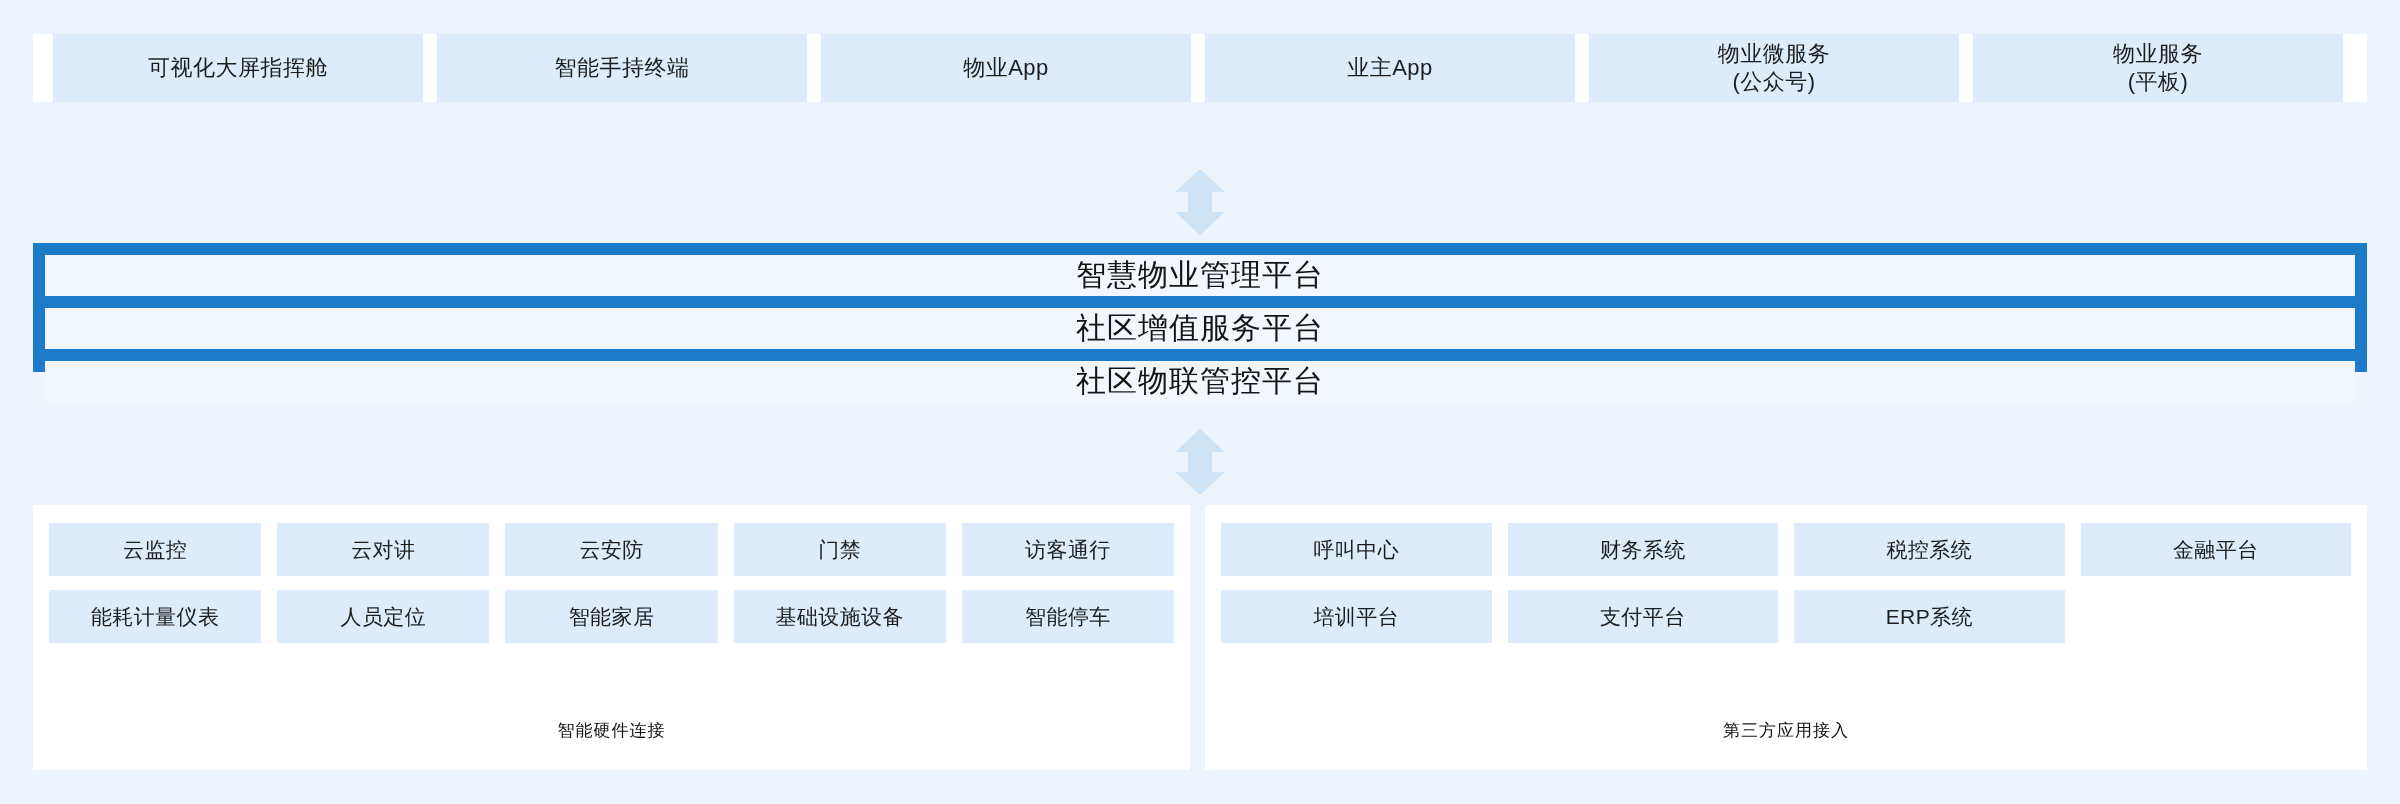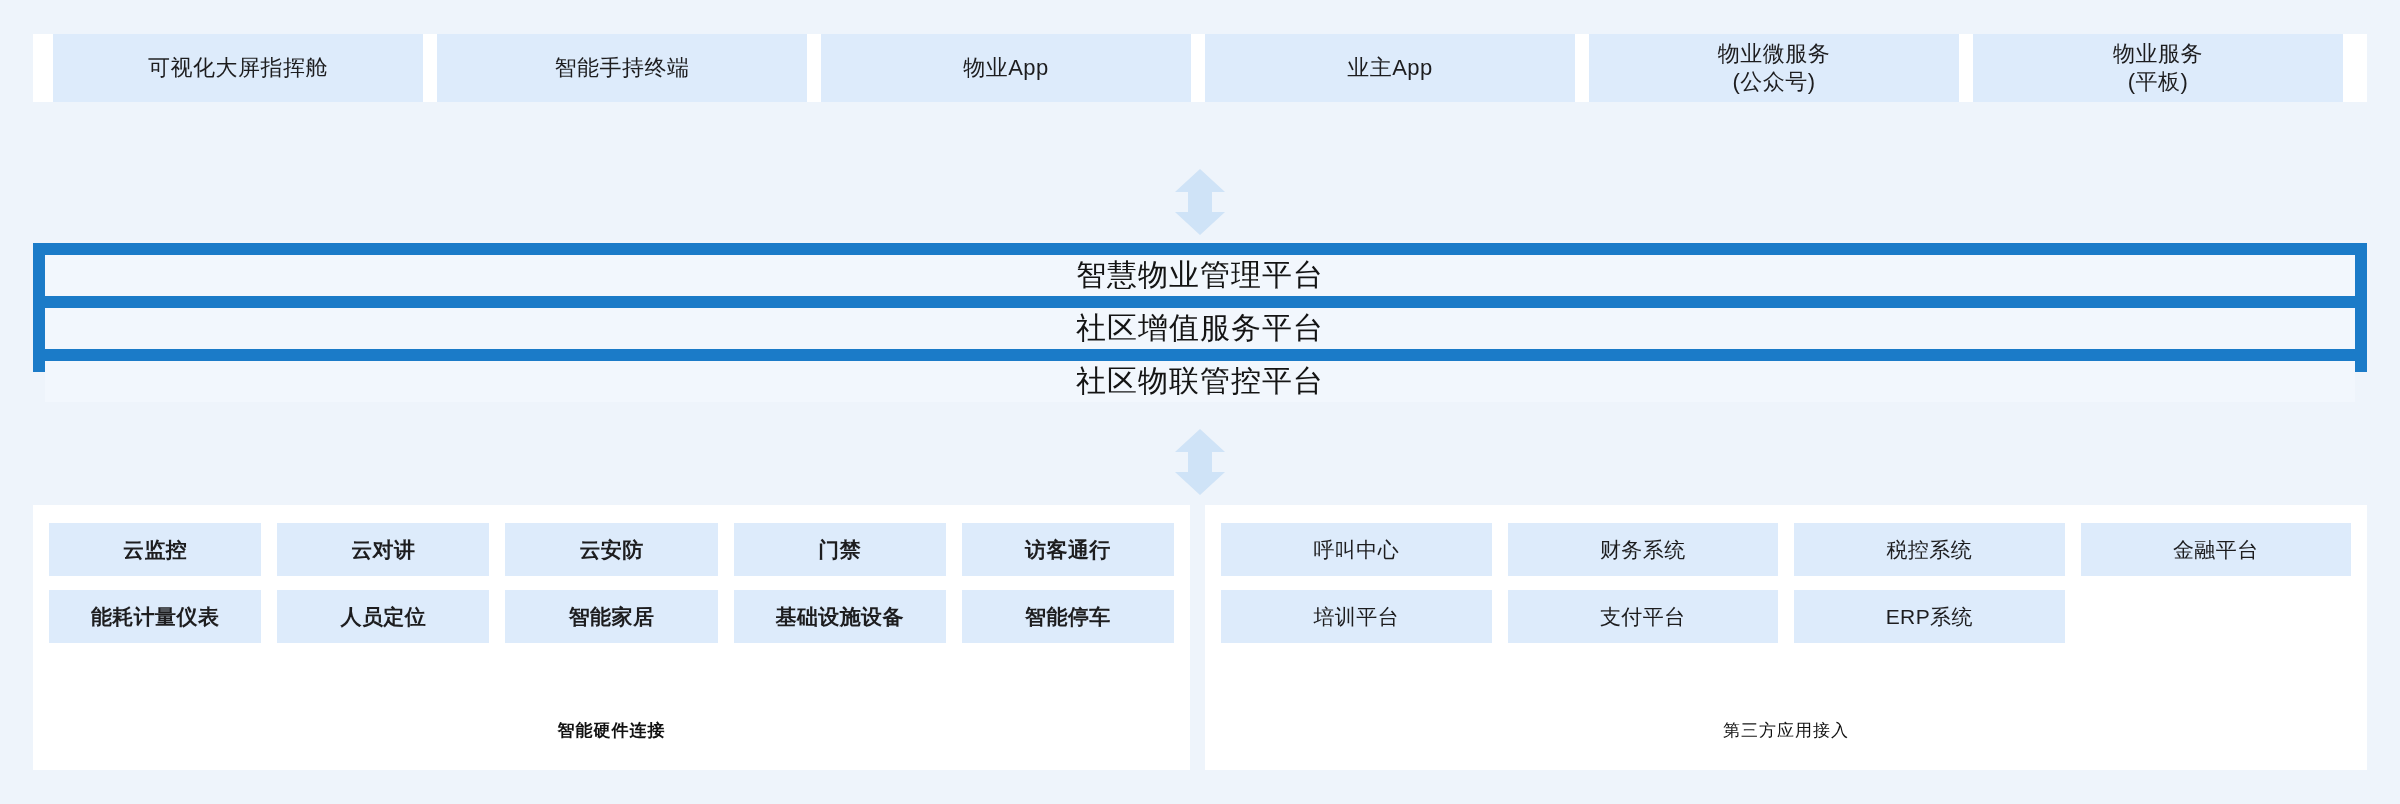--- a/index.html
+++ b/index.html
@@ -93,21 +93,20 @@
     color: #141414;
     box-sizing: border-box;
   }
 
   
   #hardware-panel {
     left: 33px;
     top: 505px;
     width: 1157px;
     height: 265px;
-    font-weight: bold;
   }
   #thirdparty-panel {
     left: 1205px;
     top: 505px;
     width: 1162px;
     height: 265px;
   }
   .bottom-inner {
     position: absolute;
     left: 0; right: 0; top: 0;

